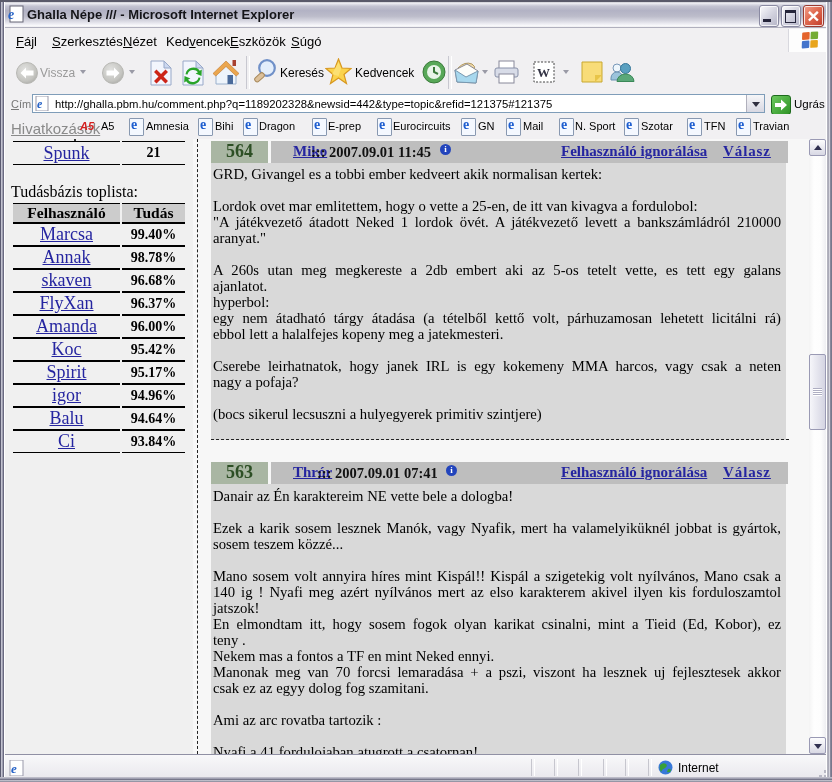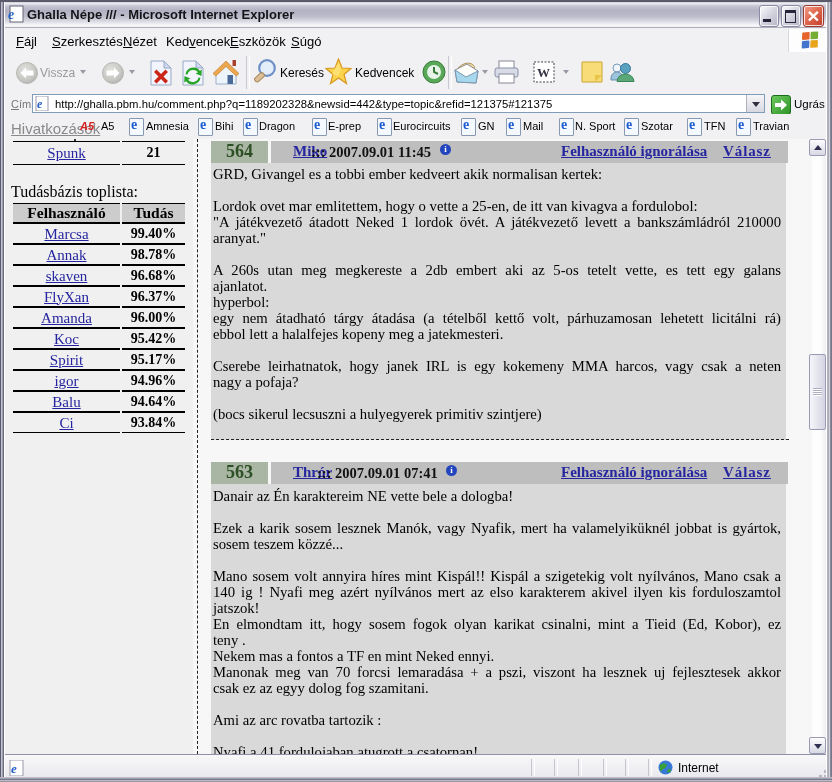--- a/index.html
+++ b/index.html
@@ -49,21 +49,21 @@
 #a5icon{position:absolute;left:77px;top:6px;font-size:11px;font-weight:bold;font-style:italic;color:#d42020;}
 
 #content{position:absolute;left:3px;top:139px;width:823px;height:615px;background:#f0f0f0;overflow:hidden;}
 #sidebar{position:absolute;left:0;top:0;width:190px;height:615px;background:#f0f0f0;}#mainbg{position:absolute;left:190px;top:0;width:616px;height:615px;background:#f7f7f7;}
 #dashv{position:absolute;left:194px;top:0;width:0px;height:615px;border-left:1px dashed #222;}
 
 .stable{position:absolute;border-collapse:separate;border-spacing:2px 0;}
 .stable td{border-top:1px solid #000;border-bottom:1px solid #000;padding:0;text-align:center;vertical-align:middle;font-family:"Liberation Serif",serif;}
 .c1{width:107px;}
 .c2{width:63px;}
-a.sn{color:#2525a0;font-size:15px;text-decoration:underline;}
+a.sn{color:#2525a0;font-size:18px;text-decoration:underline;}
 .pv{font-weight:bold;font-size:14px;color:#000;}
 .hdrow td{background:#cccccc;font-weight:bold;font-size:15.5px;}
 #toplabel{position:absolute;left:8px;top:44px;font-family:"Liberation Serif",serif;font-size:16px;color:#000;}
 
 .numcell{position:absolute;left:208px;width:57px;height:22px;background:#a9b6a3;color:#2d4f25;font-family:"Liberation Serif",serif;font-weight:bold;font-size:18px;text-align:center;line-height:21px;}
 .phead{position:absolute;left:268px;width:517px;height:22px;background:#bebebe;}
 .phead .nm{position:absolute;left:2px;top:2px;font-family:"Liberation Serif",serif;font-weight:bold;font-size:15px;}
 .phead .dt{position:absolute;top:3px;font-family:"Liberation Serif",serif;font-weight:bold;font-size:14.5px;color:#111;}
 .phead .ign{position:absolute;top:2px;font-family:"Liberation Serif",serif;font-weight:bold;font-size:15px;}
 a.nav{color:#2525a0;text-decoration:underline;margin-left:20px;}

